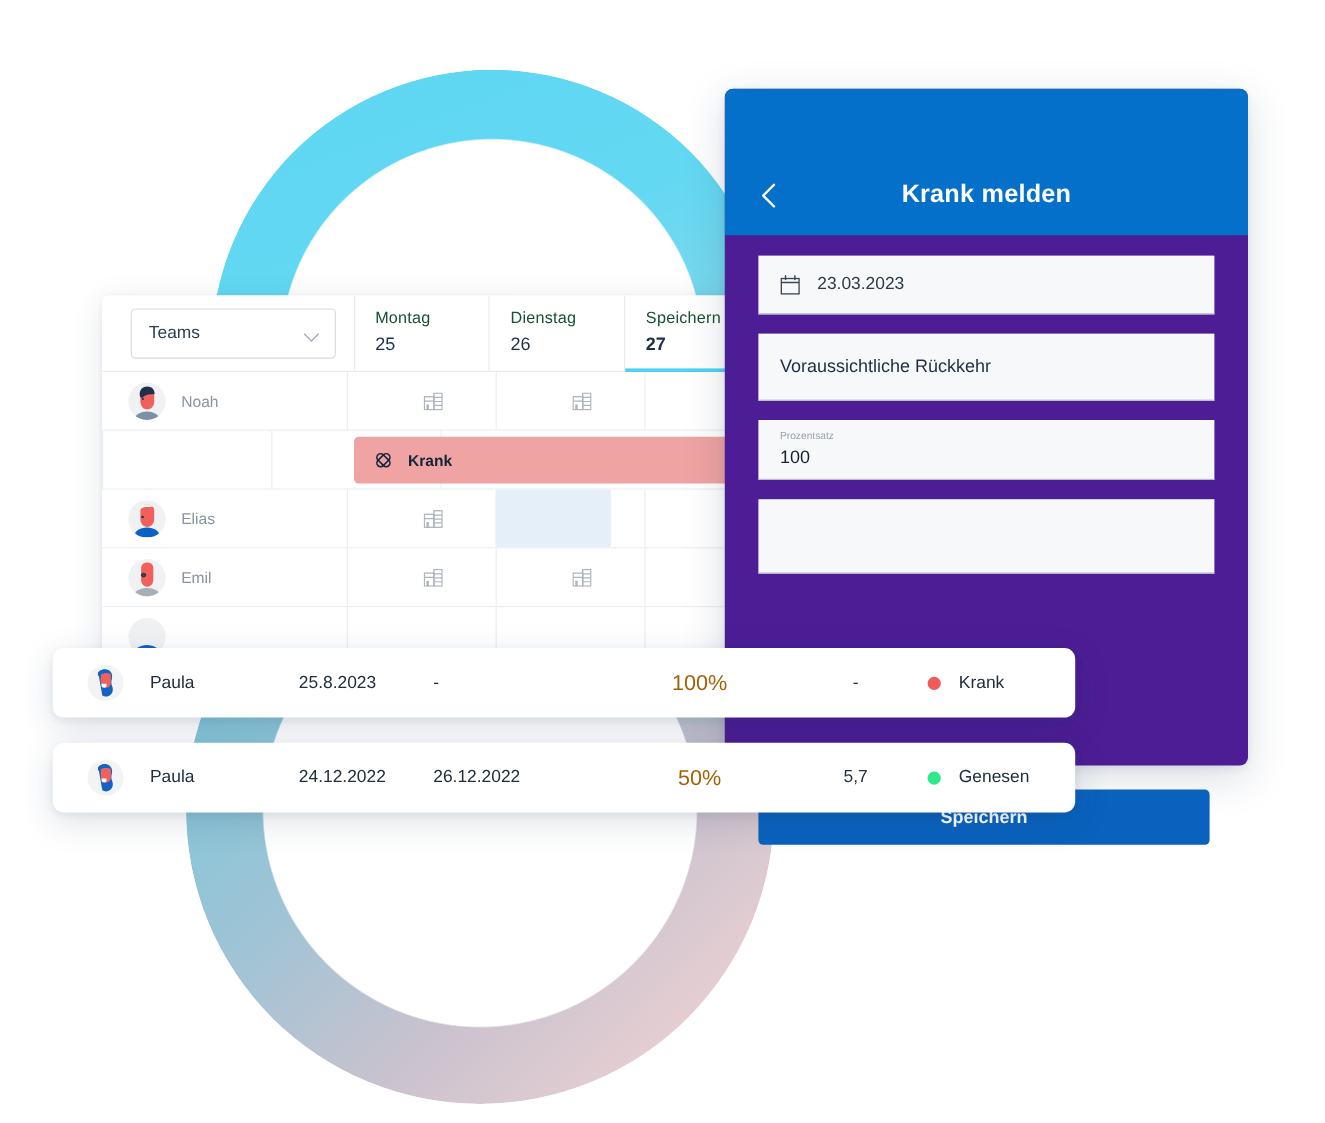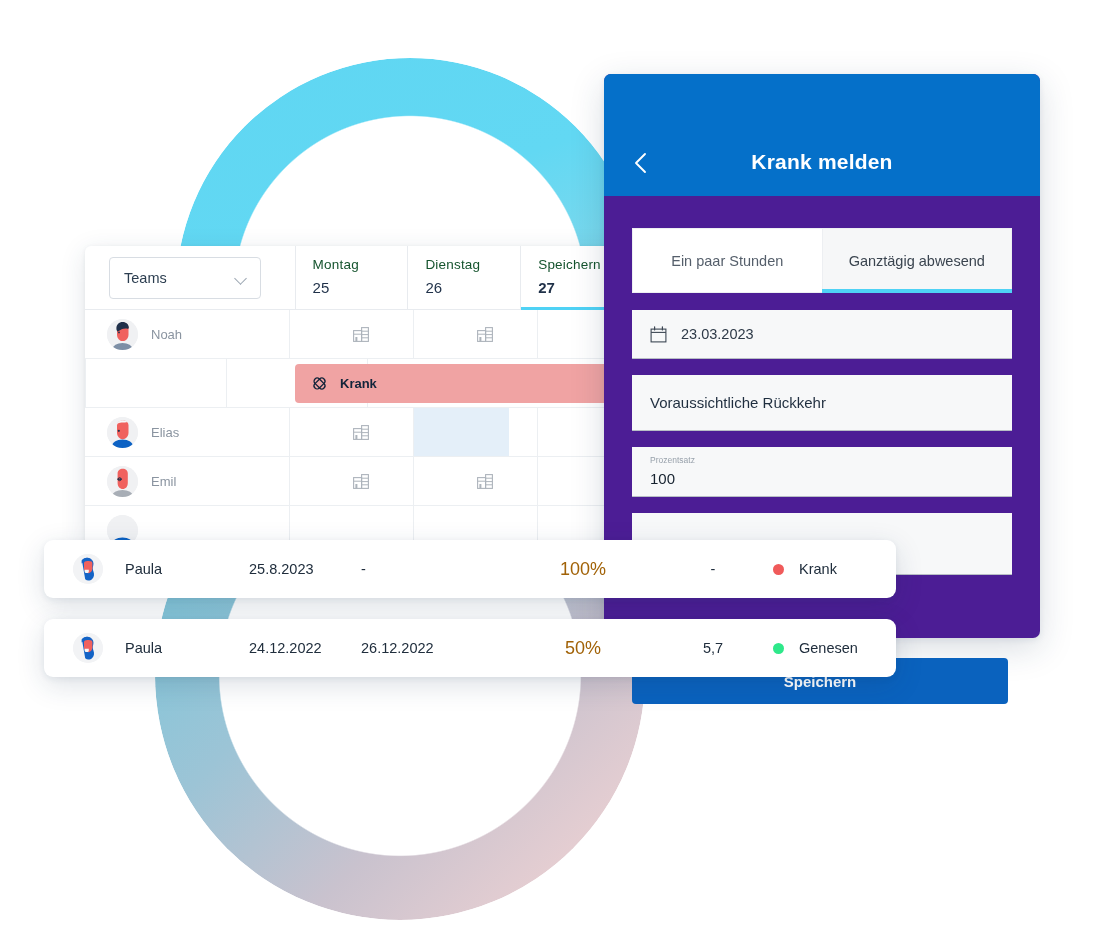--- a/index.html
+++ b/index.html
@@ -29,21 +29,21 @@
   
   #schedule {
     position: absolute; left: 85px; top: 246px; width: 548px; height: 300px;
     background: #fff; border-radius: 6px;
     box-shadow: 0 6px 26px rgba(35,60,90,.13), 0 1px 4px rgba(35,60,90,.08);
     overflow: hidden;
   }
   .sched-head { display: flex; height: 64px; border-bottom: 1px solid #E8EBEF; }
   .teams-cell { width: 210px; display: flex; align-items: center; padding-left: 24px; }
   .teams-select {
-    width: 152px; height: 42px; border: 1px solid #D8DDE3; border-radius: 4px;
+    width: 171px; height: 42px; border: 1px solid #D8DDE3; border-radius: 4px;
     display: flex; align-items: center; justify-content: space-between;
     padding: 0 12px 0 14px; font-size: 14.5px; color: #2C3E50; gap: 45px;
   }
   .chev { width: 13px; height: 8px; position: relative; }
   .chev::before {
     content: ""; position: absolute; left: 1px; top: 0px; width: 8px; height: 8px;
     border-right: 1.6px solid #9AA5B1; border-bottom: 1.6px solid #9AA5B1;
     transform: rotate(45deg);
   }
   .day-col {
@@ -287,28 +287,20 @@
   </div>
 
   <div id="panel">
     <div class="panel-header">
       <svg class="back-chev" viewBox="0 0 18 22">
         <path d="M13 2L4 11l9 9" fill="none" stroke="#fff" stroke-width="1.9" stroke-linecap="round" stroke-linejoin="round"></path>
       </svg>
       <div class="panel-title">Krank melden</div>
     </div>
 
-    <div class="tabs">
-      <div class="tab">
-        <span>Ein paar Stunden</span>
-      </div>
-      <div class="tab active">
-        <span>Ganztägig abwesend</span>
-      </div>
-    </div>
 
     <div class="field f-date">
       <svg class="cal-icon" viewBox="0 0 17 17">
         <rect x="1.1" y="3.1" width="14.8" height="12.8" fill="none" stroke="#3D4754" stroke-width="1.1"></rect>
         <path d="M1.1 6.4h14.8" stroke="#3D4754" stroke-width="1.1"></path>
         <path d="M4.6.8v3.2M12.4.8v3.2" stroke="#3D4754" stroke-width="1.2" stroke-linecap="round"></path>
       </svg>
       <span class="f-date-val">23.03.2023</span>
     </div>
 

